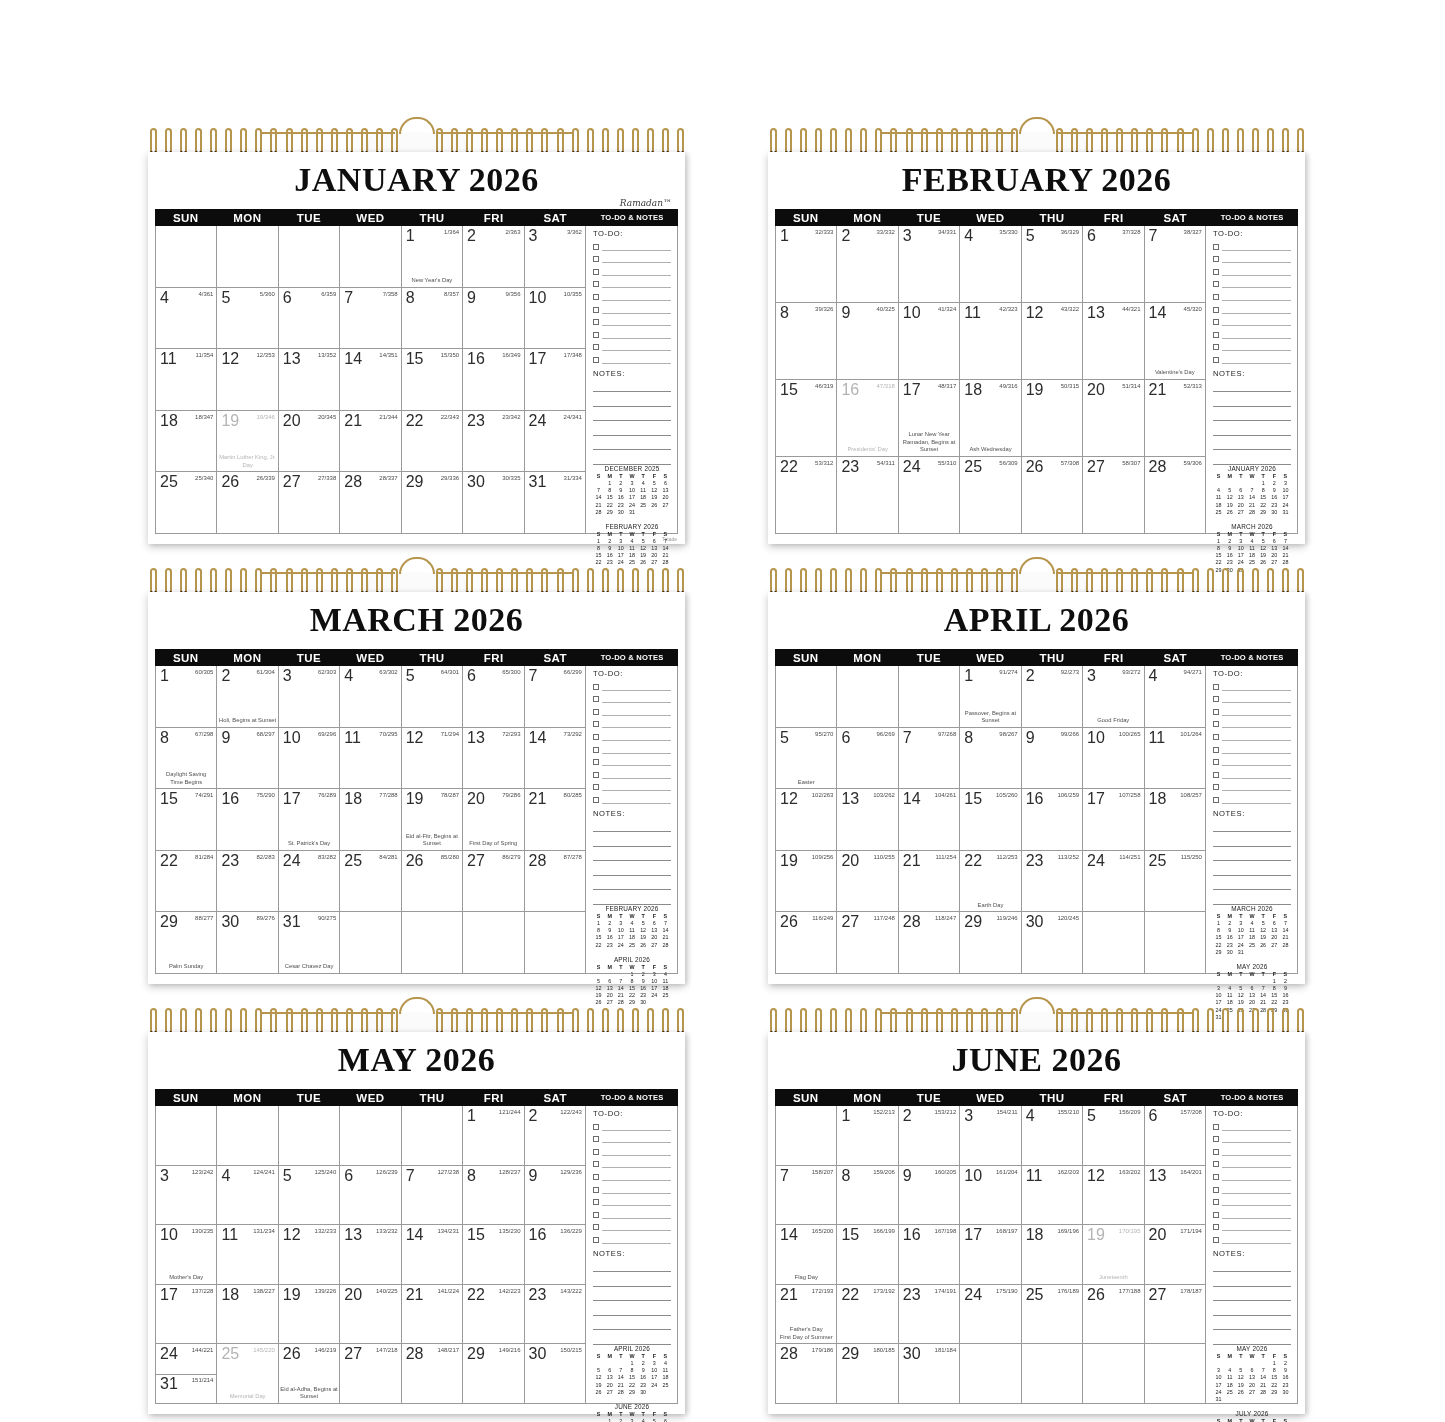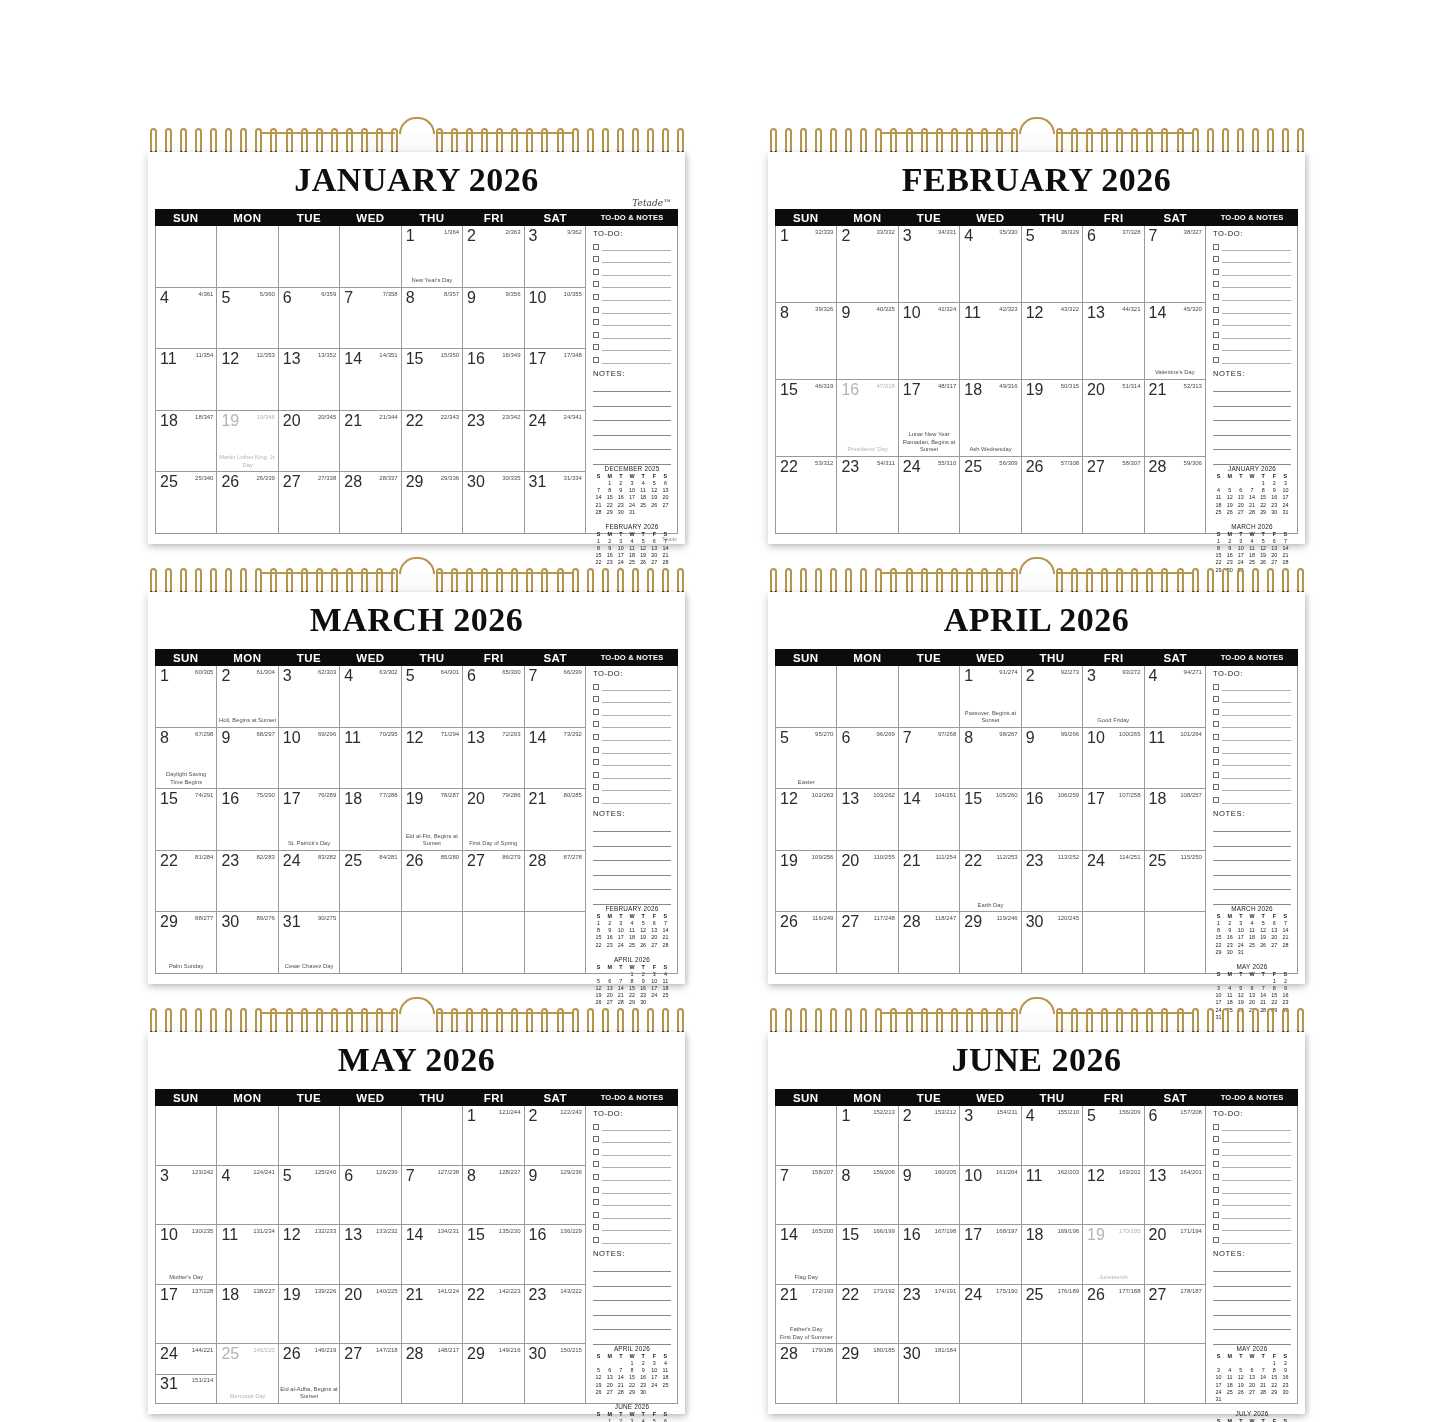--- a/index.html
+++ b/index.html
@@ -117,21 +117,21 @@
         <span class="loop" style="left: 483.829px;"></span>
         <span class="loop" style="left: 498.886px;"></span>
         <span class="loop" style="left: 513.943px;"></span>
         <span class="loop" style="left: 529px;"></span>
         <div class="wire wire-left"></div>
         <div class="wire wire-right"></div>
         <div class="hump"></div>
       </div>
       <div class="page">
         <h2 class="cal-title">JANUARY 2026</h2>
-        <div class="brand">Tetade™</div>
+        <div class="brand">Ramadan™</div>
         <div class="footer-mark">Tetade</div>
         <div class="cal-table">
           <div class="head-row">
             <div class="head-cell">SUN</div>
             <div class="head-cell">MON</div>
             <div class="head-cell">TUE</div>
             <div class="head-cell">WED</div>
             <div class="head-cell">THU</div>
             <div class="head-cell">FRI</div>
             <div class="head-cell">SAT</div>

